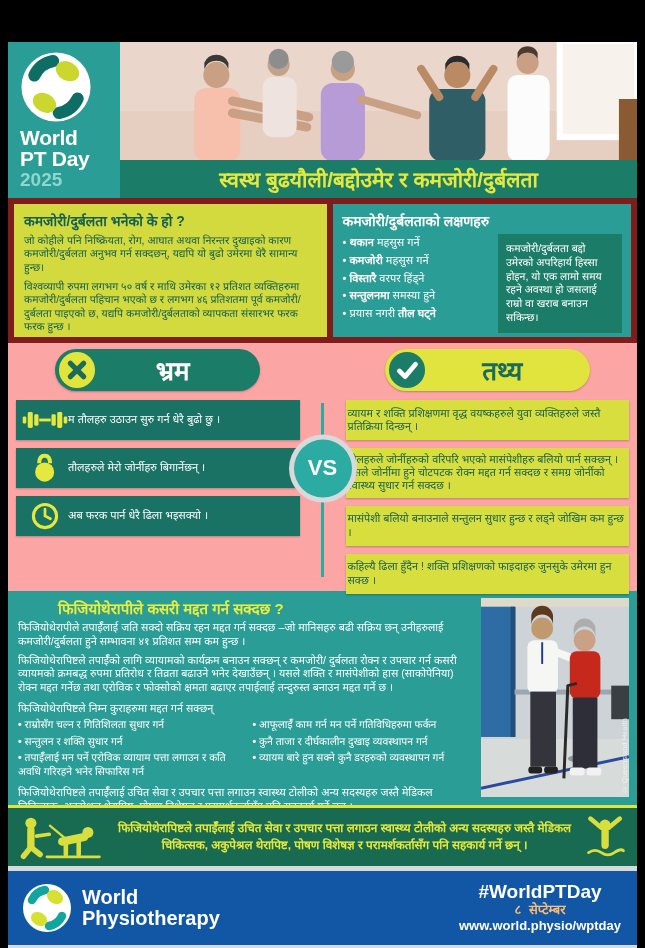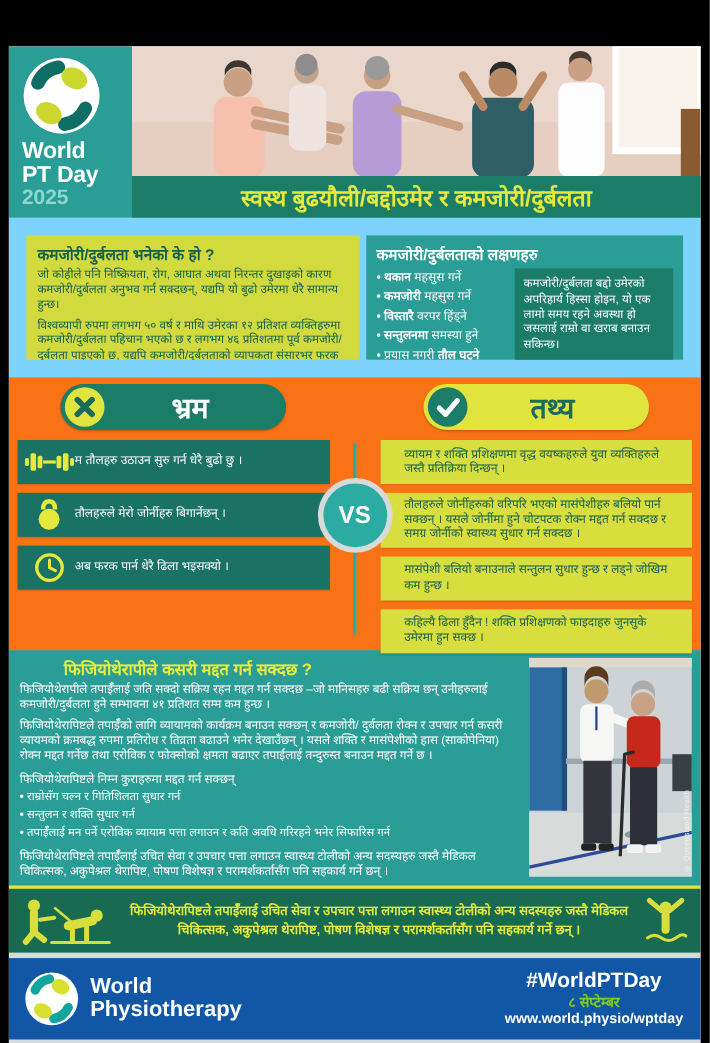--- a/index.html
+++ b/index.html
@@ -11,44 +11,44 @@
   .logo-col { width:112px; flex:none; padding:9px 8px 4px 12px; display:flex; flex-direction:column; }
   .logo-mark { width:72px; height:72px; margin-bottom:4px; }
   .logo-word { color:#fff; font-weight:bold; font-size:21px; line-height:1.02; letter-spacing:-0.3px; }
   .logo-year { color:#8FD6CF; font-size:19px; font-weight:bold; line-height:1.1; }
   .header-right { flex:1; display:flex; flex-direction:column; min-width:0; }
   .header-photo { flex:1; position:relative; overflow:hidden; background:#EAD6CB; }
   .header-photo svg { width:100%; height:100%; display:block; }
   .title-bar { height:38px; flex:none; background:#1B7D68; color:#E5E93D; display:flex; align-items:center; justify-content:center; font-weight:bold; font-size:21px; }
 
   
-  .info-row { height:145px; flex:none; display:flex; gap:6px; padding:16px; background:#7dd3fc; }
+  .info-row { height:145px; flex:none; display:flex; gap:6px; padding:6px; background:#7f1d1d; }
   .box-yellow { flex:1.05; background:#D3DA3E; color:#14604F; padding:7px 10px; overflow:hidden; }
   .box-yellow h3 { font-size:14px; margin-bottom:4px; }
   .box-yellow p { font-size:10.6px; line-height:1.26; margin-bottom:6px; font-weight:500; }
   .box-teal { flex:1; background:#2A9D96; color:#fff; padding:7px 9px; overflow:hidden; }
   .box-teal h3 { font-size:14px; margin-bottom:4px; }
   .teal-inner { display:flex; gap:8px; }
   .sym-list { list-style:none; flex:1; font-size:11px; line-height:1.62; }
   .sym-list li::before { content:"• "; font-weight:bold; }
-  .note-box { width:144px; flex:none; background:#1B7D68; padding:8px 8px; font-size:10.6px; line-height:1.3; align-self:flex-start; }
-
-  
-  .mythfact { height:248px; flex:none; background:#f97316; display:flex; padding:4px 8px 8px; position:relative; }
+  .note-box { width:124px; flex:none; background:#1B7D68; padding:8px 8px; font-size:10.6px; line-height:1.3; align-self:flex-start; }
+
+  
+  .mythfact { height:248px; flex:none; background:#fca5a5; display:flex; padding:4px 8px 8px; position:relative; }
   .mf-col { flex:1; display:flex; flex-direction:column; min-width:0; }
   .pill-wrap { display:flex; justify-content:center; margin:2px 0 9px; }
   .pill { position:relative; height:42px; width:205px; border-radius:22px; display:flex; align-items:center; justify-content:center; font-weight:bold; font-size:26px; box-shadow:0 1px 2px rgba(0,0,0,.25); }
   .pill-myth { background:#1B7D68; color:#fff; padding-left:30px; }
   .pill-fact { background:#E0E43C; color:#1B6B5B; padding-left:30px; }
   .badge { position:absolute; left:3px; top:2px; width:38px; height:38px; }
   .mf-items { display:flex; flex-direction:column; gap:8px; }
   .m-item { background:#1A7265; color:#fff; min-height:40px; display:flex; align-items:center; padding:5px 8px 5px 6px; font-size:11px; line-height:1.25; box-shadow:0 1px 2px rgba(0,0,0,.25); }
   .m-icon { width:46px; flex:none; display:flex; justify-content:center; align-items:center; }
   .m-icon svg { height:30px; }
-  .f-item { background:#D8DE3D; color:#17604F; min-height:40px; display:flex; align-items:center; padding:5px 22px; font-size:10.8px; line-height:1.22; font-weight:500; box-shadow:0 1px 2px rgba(0,0,0,.25); }
+  .f-item { background:#D8DE3D; color:#17604F; min-height:40px; display:flex; align-items:center; padding:5px 2px; font-size:10.8px; line-height:1.22; font-weight:500; box-shadow:0 1px 2px rgba(0,0,0,.25); }
   .mf-divider { width:46px; flex:none; position:relative; }
   .vline { position:absolute; left:50%; top:56px; bottom:6px; width:3px; margin-left:-1.5px; background:#2BABA1; }
   .vs-circle { position:absolute; left:50%; top:50%; transform:translate(-50%,-44%); width:58px; height:58px; border-radius:50%; background:#2BABA1; color:#fff; font-weight:bold; font-size:22px; display:flex; align-items:center; justify-content:center; box-shadow:0 0 0 5px #D8D9DA; }
 
   
   .physio { height:214px; flex:none; background:#2A9D96; color:#fff; display:flex; gap:8px; padding:7px 8px 8px 10px; }
   .physio-text { flex:1; min-width:0; }
   .physio-text h2 { color:#E9ED3E; font-size:15px; margin-bottom:3px;margin-left:40px; }
   .ph-intro { font-weight:normal; font-size:10.8px; line-height:1.28; margin-bottom:5px; }
   .ph-p1 { font-size:10.8px; line-height:1.28; margin-bottom:5px; }
@@ -67,21 +67,21 @@
   .banner-icon { height:46px; flex:none; }
   .banner-text { flex:1; color:#E5E93D; font-weight:bold; font-size:11.8px; line-height:1.4; text-align:center; }
 
   
   .footer { height:74px; flex:none; margin-top:5px; background:#1157A5; display:flex; align-items:center; padding:0 16px 0 14px; }
   .f-logo { width:50px; height:50px; flex:none; }
   .f-org { color:#fff; font-weight:bold; font-size:20px; line-height:1.05; margin-left:10px; }
   .f-spacer { flex:1; }
   .f-right { text-align:center; }
   .f-hashtag { color:#fff; font-weight:bold; font-size:19px; line-height:1.1; }
-  .f-date { color:#84cc16; font-weight:bold; font-size:13px; line-height:1.2; }
+  .f-date { color:#fdba74; font-weight:bold; font-size:13px; line-height:1.2;font-family:Liberation Mono, monospace; }
   .f-url { color:#fff; font-weight:bold; font-size:13px; line-height:1.2; }
 </style>
 </head>
 <body>
 
 <div class="poster">
 
   <div class="header">
     <div class="logo-col">
       <svg class="logo-mark" viewBox="0 0 100 100">
@@ -235,20 +235,25 @@
     <div class="physio-text">
       <h2>फिजियोथेरापीले कसरी मद्दत गर्न सक्दछ ?</h2>
       <p class="ph-intro">फिजियोथेरापीले तपाईँलाई जति सक्दो सक्रिय रहन मद्दत गर्न सक्दछ –जो मानिसहरु बढी सक्रिय छन् उनीहरुलाई कमजोरी/दुर्बलता हुने सम्भावना ४१ प्रतिशत सम्म कम हुन्छ ।</p>
       <p class="ph-p1">फिजियोथेरापिष्टले तपाईँको लागि व्यायामको कार्यक्रम बनाउन सक्छन् र कमजोरी/ दुर्बलता रोक्न र उपचार गर्न कसरी व्यायमको क्रमबद्ध रुपमा प्रतिरोध र तिव्रता बढाउने भनेर देखाउँछन् । यसले शक्ति र मासंपेशीको हास (साकोपेनिया) रोक्न मद्दत गर्नेछ तथा एरोविक र फोक्सोको क्षमता बढाएर तपाईलाई तन्दुरुस्त बनाउन मद्दत गर्ने छ ।</p>
       <p class="ph-lead">फिजियोथेरापिष्टले निम्न कुराहरुमा मद्दत गर्न सक्छन्</p>
       <div class="ph-bullets">
         <ul>
           <li>राम्रोसँग चल्न र गितिशिलता सुधार गर्न</li>
           <li>सन्तुलन र शक्ति सुधार गर्न</li>
           <li>तपाईँलाई मन पर्ने एरोविक व्यायाम पत्ता लगाउन र कति अवधि गरिरहने भनेर सिफारिस गर्न</li>
+        </ul>
+        <ul>
+          <li>आफूलाईँ काम गर्न मन पर्ने गतिविधिहरुमा फर्कन</li>
+          <li>कुनै ताजा र दीर्घकालीन दुखाइ व्यवस्थापन गर्न</li>
+          <li>व्यायम बारे हुन सक्ने कुनै डरहरुको व्यवस्थापन गर्न</li>
         </ul>
       </div>
       <p class="ph-closing">फिजियोथेरापिष्टले तपाईँलाई उचित सेवा र उपचार पत्ता लगाउन स्वास्थ्य टोलीको अन्य सदस्यहरु जस्तै मेडिकल चिकित्सक, अकुपेश्रल थेरापिष्ट, पोषण विशेषज्ञ र परामर्शकर्तासँग पनि सहकार्य गर्ने छन् ।</p>
     </div>
     <div class="physio-photo">
       <svg viewBox="0 0 150 212" preserveAspectRatio="xMidYMid slice">
         <rect x="0" y="0" width="150" height="212" fill="#CDD3D6"></rect>
         <rect x="0" y="0" width="150" height="14" fill="#DED9C8"></rect>
         <rect x="0" y="14" width="34" height="132" fill="#2D6DA3"></rect>
         <rect x="30" y="14" width="5" height="132" fill="#1F4F7A"></rect>

